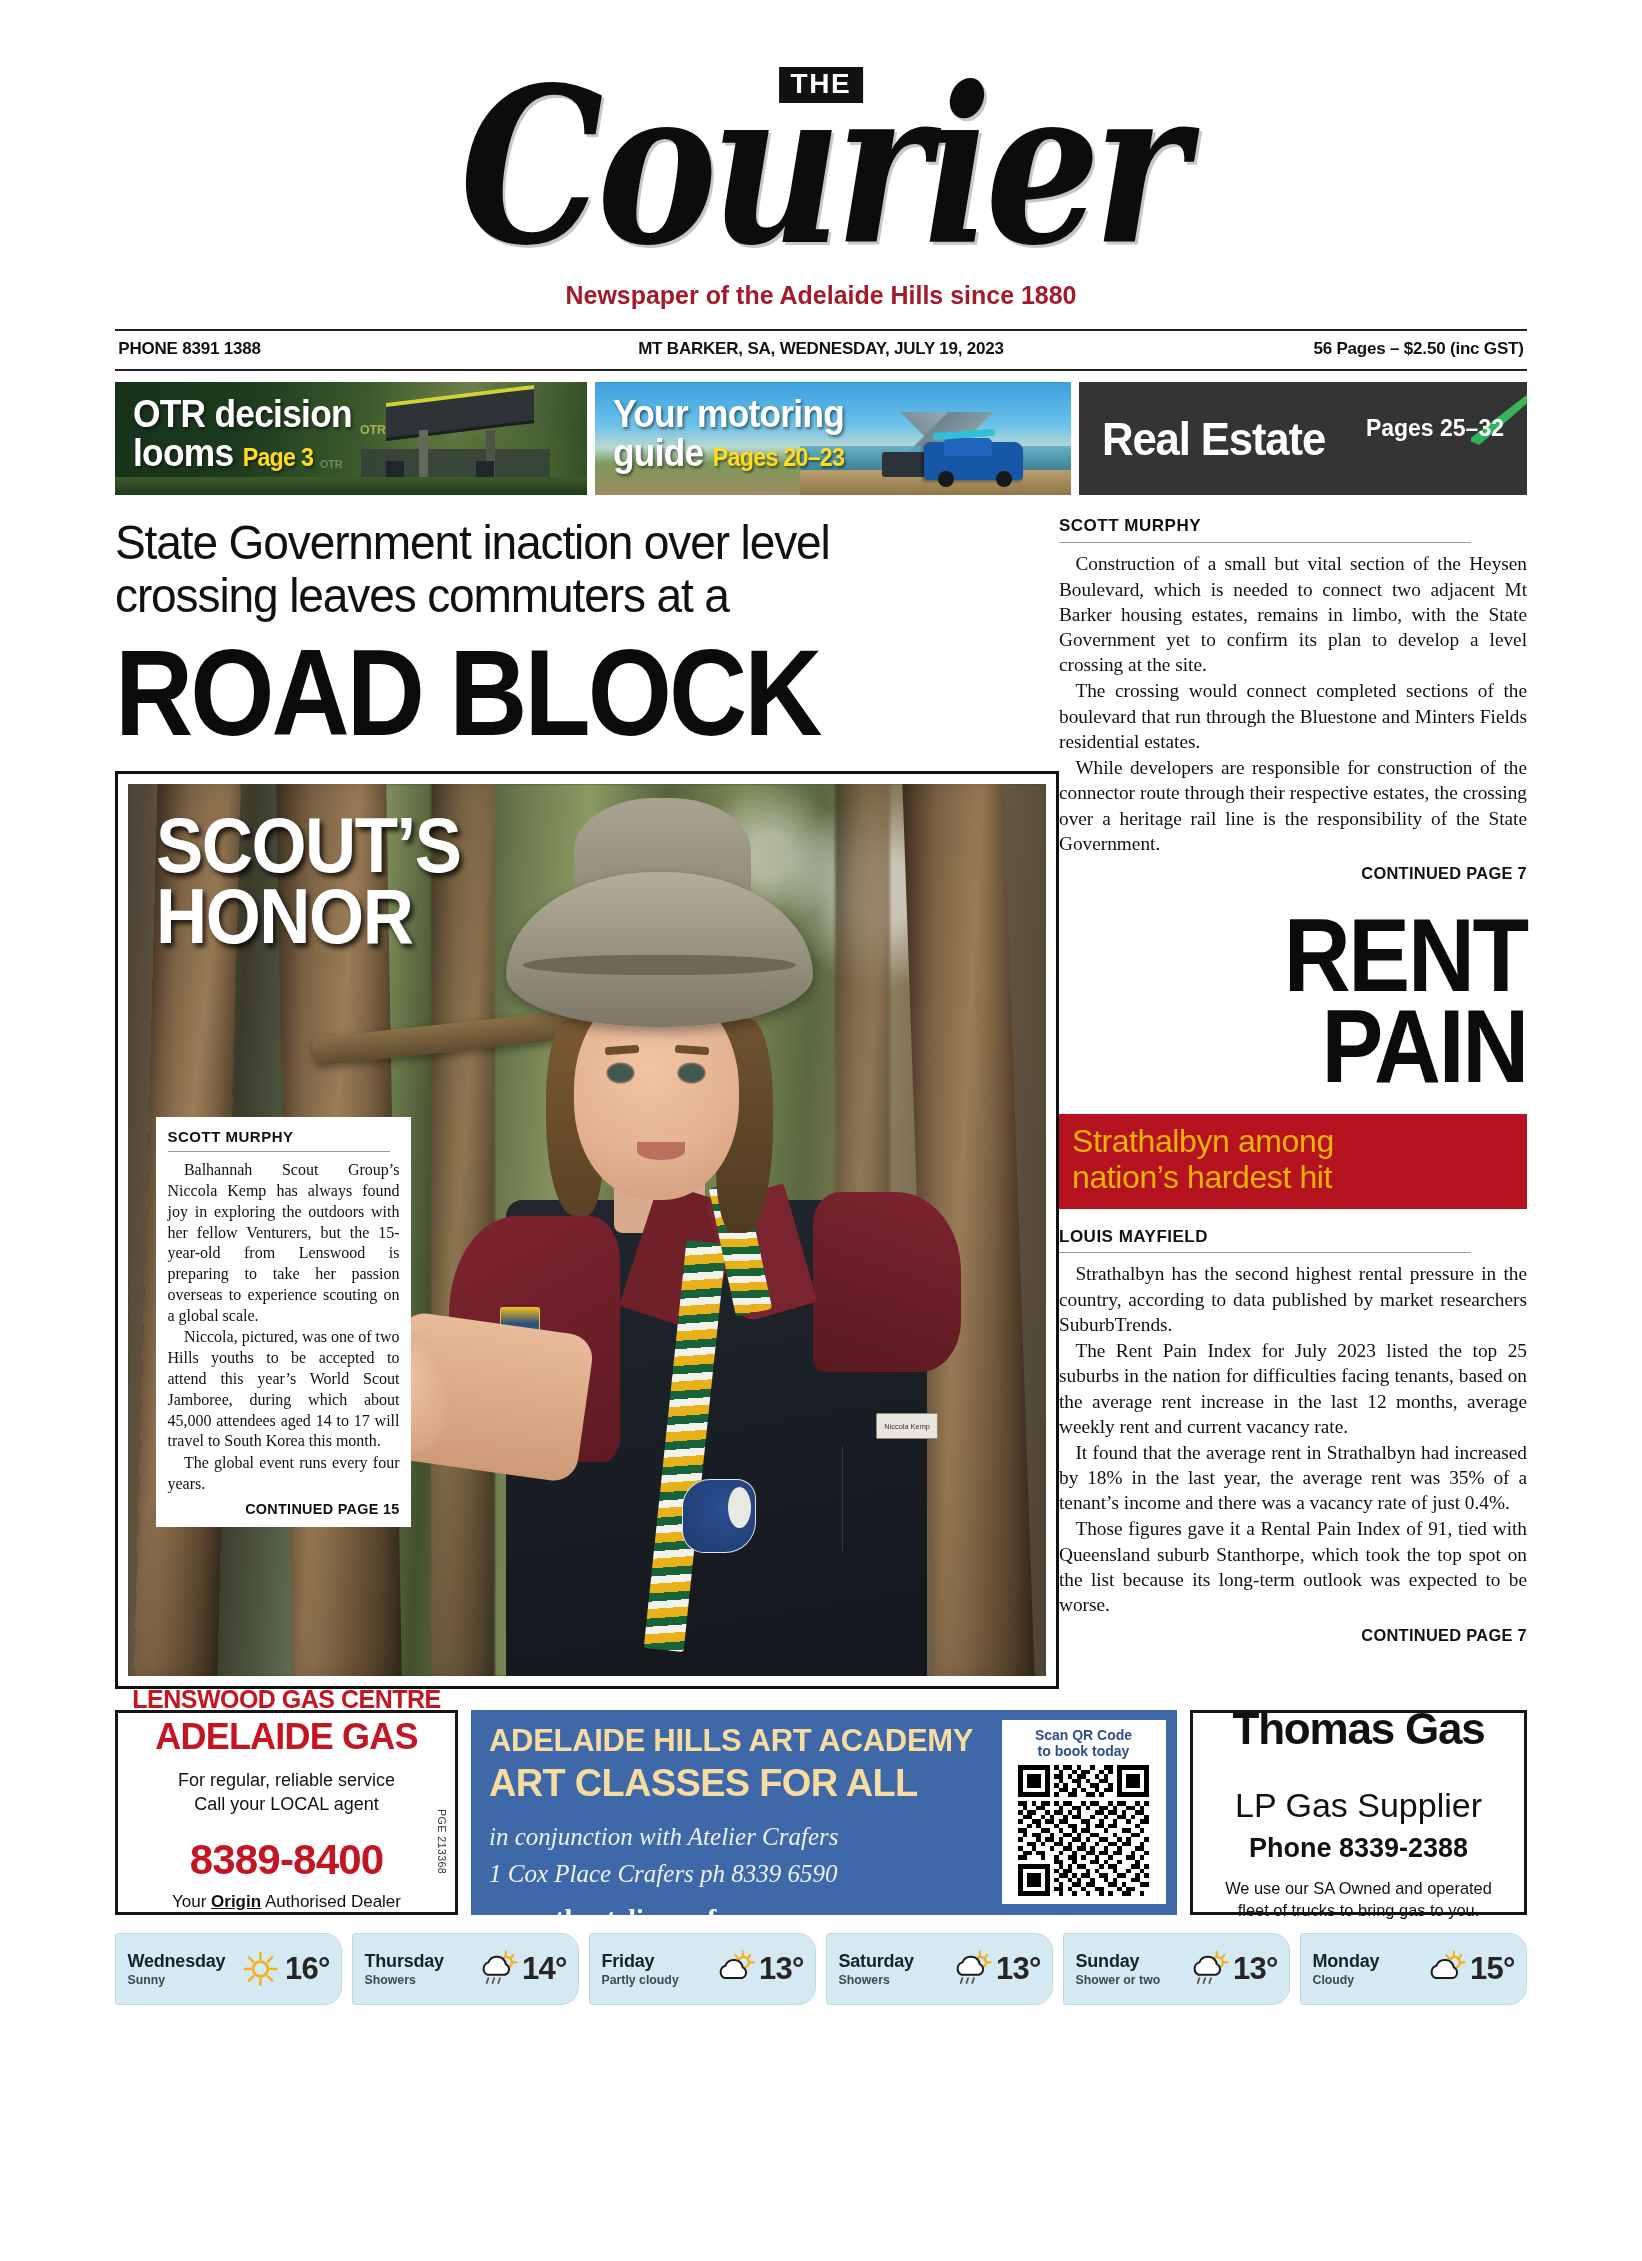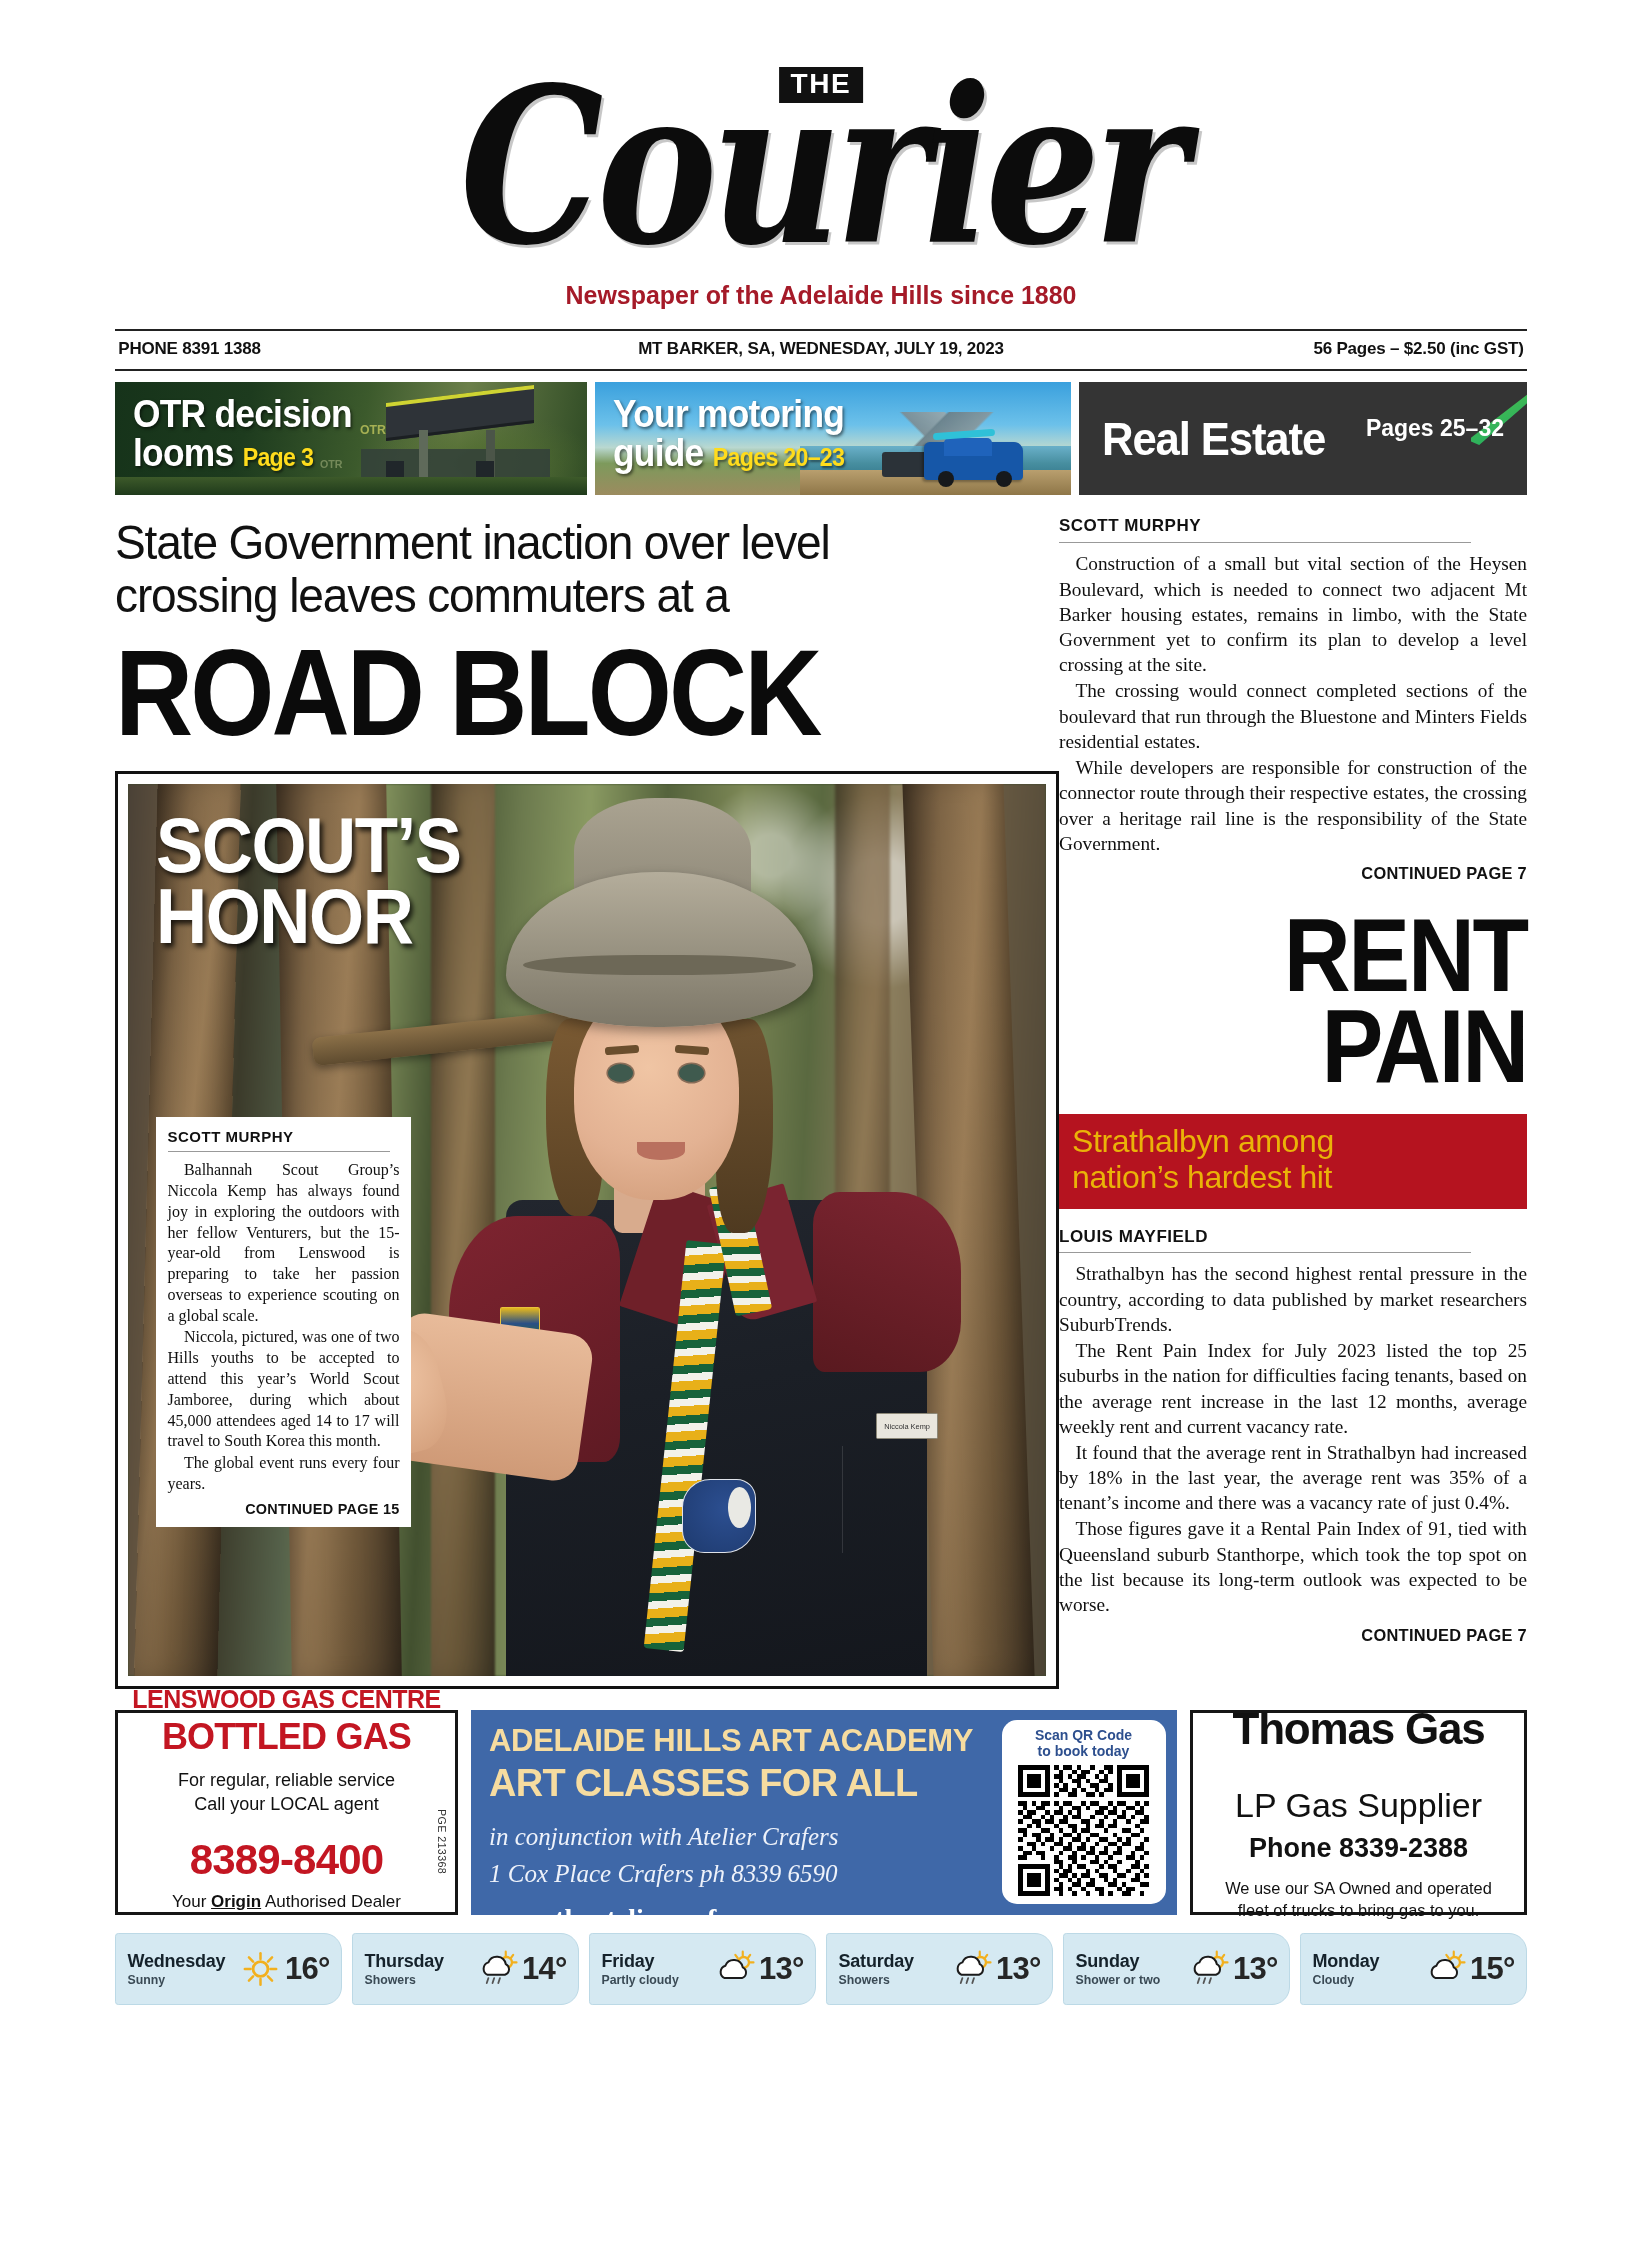--- a/index.html
+++ b/index.html
@@ -343,21 +343,21 @@
   }
 
   .ad-art { flex: 0 0 706px; background:#3f68a8; position:relative; padding: 13px 0 0 18px; }
   .art-l1 { color:#f6dca0; font-weight:bold; font-size:31px; letter-spacing:-0.3px;}
   .art-l2 { color:#f6dca0; font-weight:bold; font-size:38px; letter-spacing:-0.7px; margin-top:3.3px;}
   .art-l3 { color:#eef2fa; font-family:"Liberation Serif",serif; font-style:italic; font-size:25px; margin-top:18px;}
   .art-l4 { color:#eef2fa; font-family:"Liberation Serif",serif; font-style:italic; font-size:25px; margin-top:8.2px;}
   .art-l5 { color:#ffffff; font-family:"Liberation Serif",serif; font-weight:bold; font-size:28px; margin-top:15px;}
   .qr-card {
     position:absolute; right: 11.5px; top: 10px; width: 164px; height: 184px;
-    background:#fff; padding: 6.6px; text-align:center;border-radius:15px;
+    background:#fff; padding: 6.6px; text-align:center;
   }
   .qr-cap { color:#2d4f8e; font-weight:bold; font-size:14px; line-height:1.2; }
   .qr-img { width: 131px; height: 131px; margin: 5px auto 0 auto; }
 
   .ad-thomas { flex: 1 1 auto; border: 3.3px solid #151515; background:#fff;
                display:flex; flex-direction:column; align-items:center; justify-content:center; text-align:center;}
   .tg-title { font-size:44px; font-weight:bold; letter-spacing:-1.2px; }
   .tg-rule-red  { width: 78%; height: 5.7px; background:#d1202b; margin-top: 10px; }
   .tg-rule-blue { width: 78%; height: 5.7px; background:#1c4f96; margin-top: 5px; }
   .tg-l1 { font-size:34px; margin-top: 16.4px; }
@@ -553,21 +553,21 @@
         <p>Those figures gave it a Rental Pain Index of 91, tied with Queensland suburb Stanthorpe, which took the top spot on the list because its long-term outlook was expected to be worse.</p>
       </div>
       <div class="contd">CONTINUED PAGE 7</div>
     </div>
   </div>
 
   <div class="adrow">
 
     <div class="ad-lenswood">
       <div class="lw-title">LENSWOOD GAS CENTRE</div>
-      <div class="lw-sub">BOTTLED GAS</div>
+      <div class="lw-sub">ADELAIDE GAS</div>
       <div class="lw-line">
         <div>For regular, reliable service</div>
         <div>Call your LOCAL agent</div>
       </div>
       <div class="lw-phone">8389-8400</div>
       <div class="lw-dealer">
         <span>Your </span><b>Origin</b><span> Authorised Dealer</span>
       </div>
       <div class="lw-code">PGE 213368</div>
     </div>

